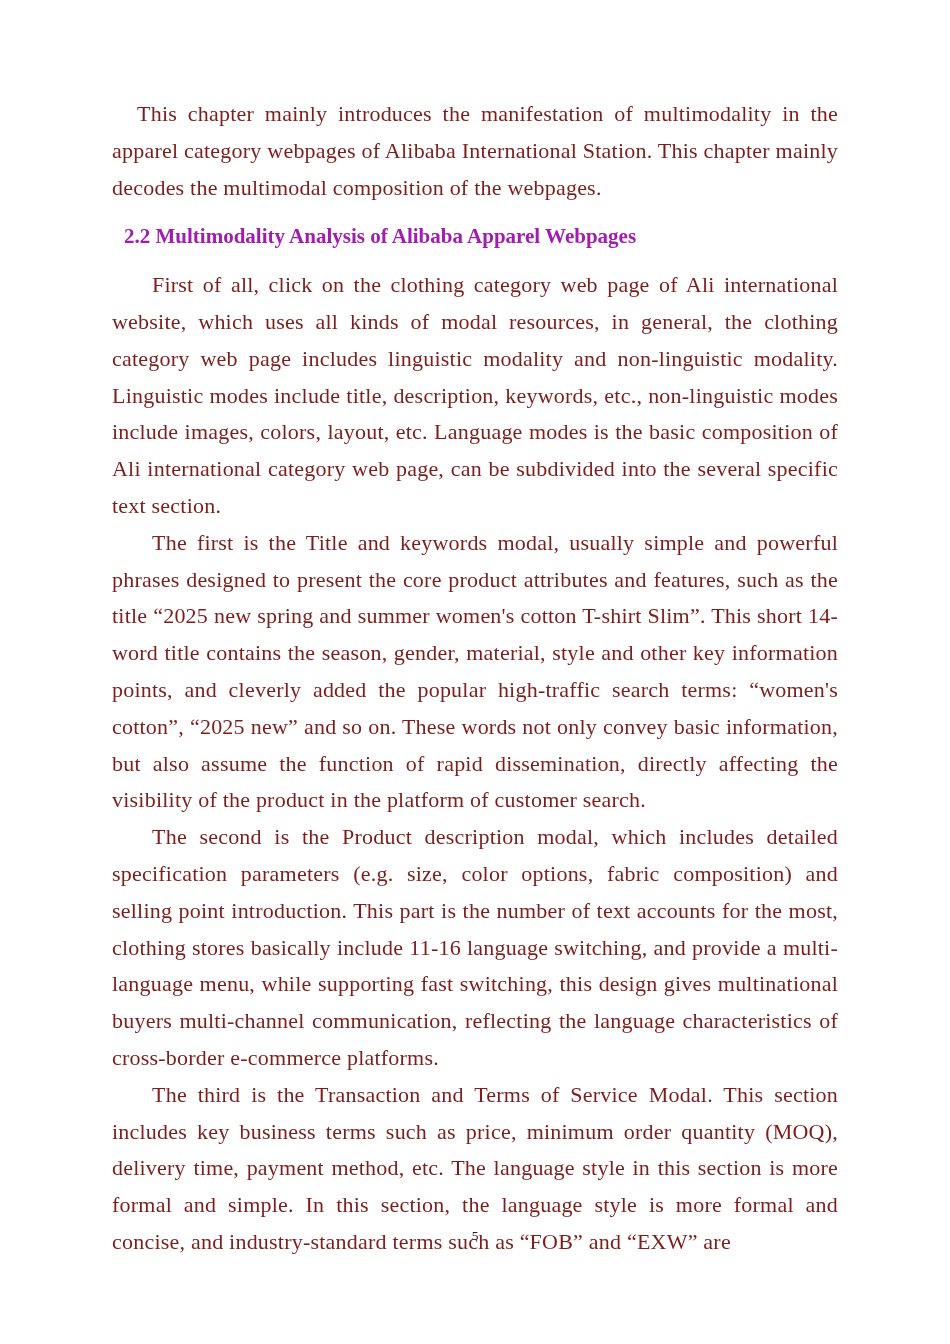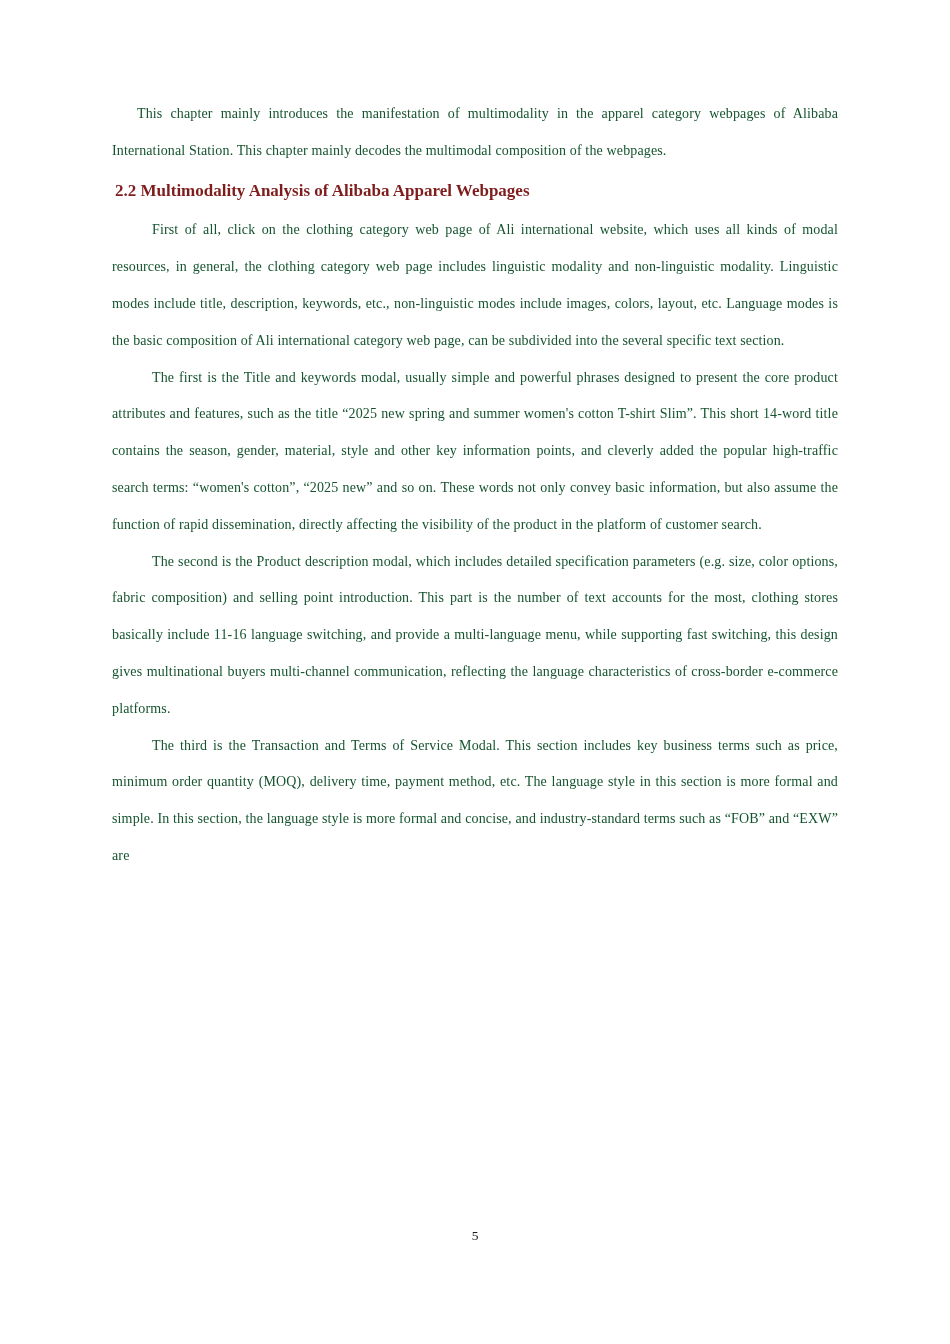--- a/index.html
+++ b/index.html
@@ -29,42 +29,42 @@
   .text-block {
     position: absolute;
     left: 112px;
     top: 96px;
     width: 726px;
   }
 
   p.para {
     margin: 0;
     padding: 0;
-    font-size: 14px;
+    font-size: 22px;
     line-height: 36.8px;
     text-align: justify;
     text-justify: inter-word;
     text-indent: 40px;
-    color: #14532d;
+    color: #7f1d1d;
     letter-spacing: 0.01em;
   }
 
   p.para.first-para {
     text-indent: 25px;
   }
 
   h2.section-heading {
-    margin: 3px;
+    margin: 12px;
     padding: 0;
-    font-size: 17px;
+    font-size: 21px;
     line-height: 36.8px;
     font-weight: bold;
     text-align: left;
     text-indent: 0;
-    color: #7f1d1d;
+    color: #a21caf;
   }
 
   .page-number {
     position: absolute;
     left: 0;
     top: 1228px;
     width: 950px;
     text-align: center;
     font-size: 13.5px;
     line-height: 16px;

